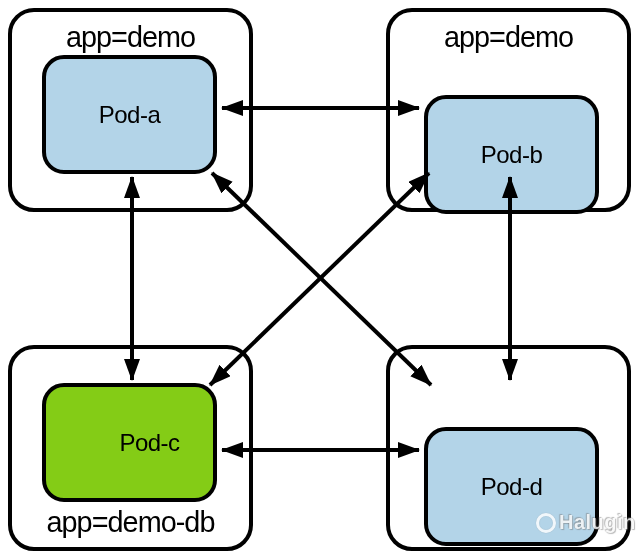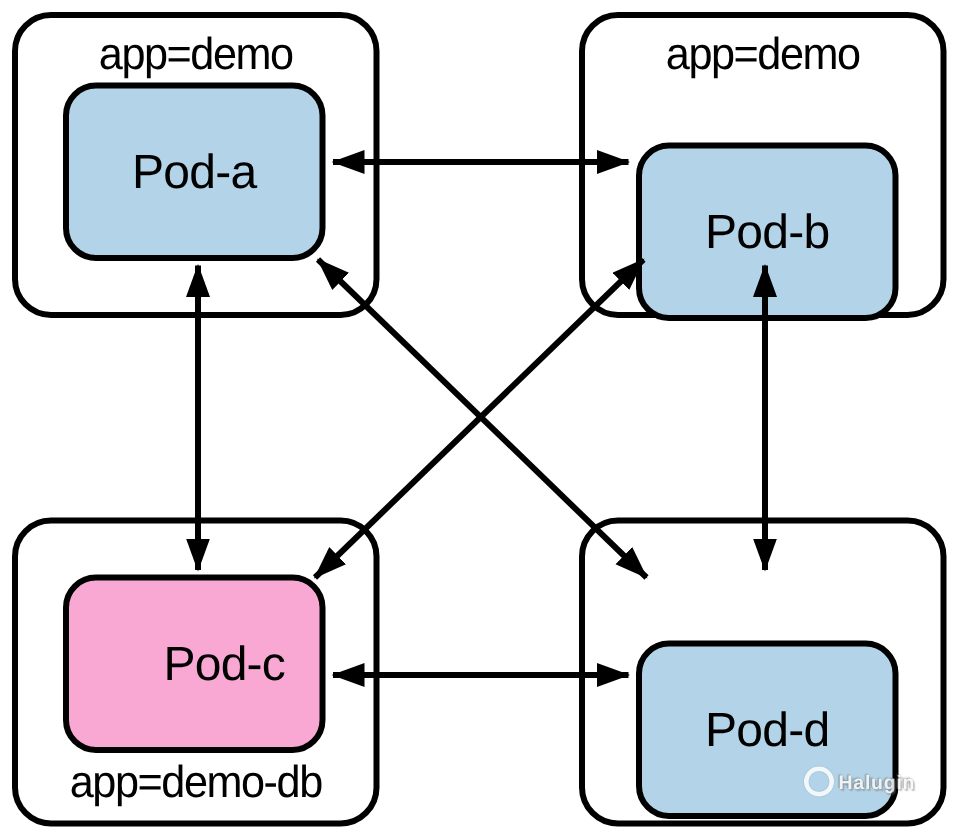--- a/index.html
+++ b/index.html
@@ -45,21 +45,21 @@
     position: absolute;
     width: 175px;
     height: 119px;
     background: #b3d4e8;
     border: 4px solid #000000;
     border-radius: 22px;
     box-sizing: border-box;
     display: flex;
     align-items: center;
     justify-content: center;
-    font-size: 32px;
+    font-size: 24px;
     letter-spacing: -0.5px;
     color: #000000;
   }
   #pod-a { left: 42px;  top: 55px; }
   #pod-b { left: 424px; top: 55px; }
   #pod-c { left: 42px;  top: 383px; }
   #pod-d { left: 424px; top: 383px; }
 
   .arrow-layer {
     position: absolute;
@@ -87,21 +87,21 @@
   }
   .watermark-logo {
     width: 20px;
     height: 20px;
     border: 3px solid rgba(255,255,255,0.95);
     border-radius: 50%;
     box-sizing: border-box;
     box-shadow: 0 0 1px rgba(110,110,110,0.5), inset 0 0 1px rgba(110,110,110,0.5);
   }
   .watermark-text {
-    font-size: 13px;
+    font-size: 20px;
     font-weight: bold;
     color: rgba(255,255,255,0.95);
     letter-spacing: 0.5px;
     text-shadow:
       0 0 1px rgba(110,110,110,0.8),
       1px 1px 1px rgba(110,110,110,0.5),
       -1px -1px 1px rgba(110,110,110,0.5);
     white-space: nowrap;
   }
 </style>
@@ -125,21 +125,21 @@
   <div class="group-box" id="group-d">
     <div class="group-label bottom">app=demo-db</div>
   </div>
 
   <div class="pod" id="pod-a" style="background: rgb(179, 212, 232);">
     <span>Pod-a</span>
   </div>
   <div class="pod" id="pod-b" style="background: rgb(179, 212, 232); margin-top: 40px;">
     <span>Pod-b</span>
   </div>
-  <div class="pod" id="pod-c" style="background: #f9a8d4; padding-left: 40px;">
+  <div class="pod" id="pod-c" style="background: #84cc16; padding-left: 40px;">
     <span>Pod-c</span>
   </div>
   <div class="pod" id="pod-d" style="background: rgb(179, 212, 232); margin-top: 44px;">
     <span>Pod-d</span>
   </div>
 
   <svg class="arrow-layer" viewBox="0 0 639 558" xmlns="http://www.w3.org/2000/svg">
     <defs>
       <marker id="arrowhead" markerUnits="userSpaceOnUse" markerWidth="26" markerHeight="18" refX="21" refY="8" orient="auto-start-reverse">
         <path d="M0,0 L22,8 L0,16 Z" fill="#000000"></path>

